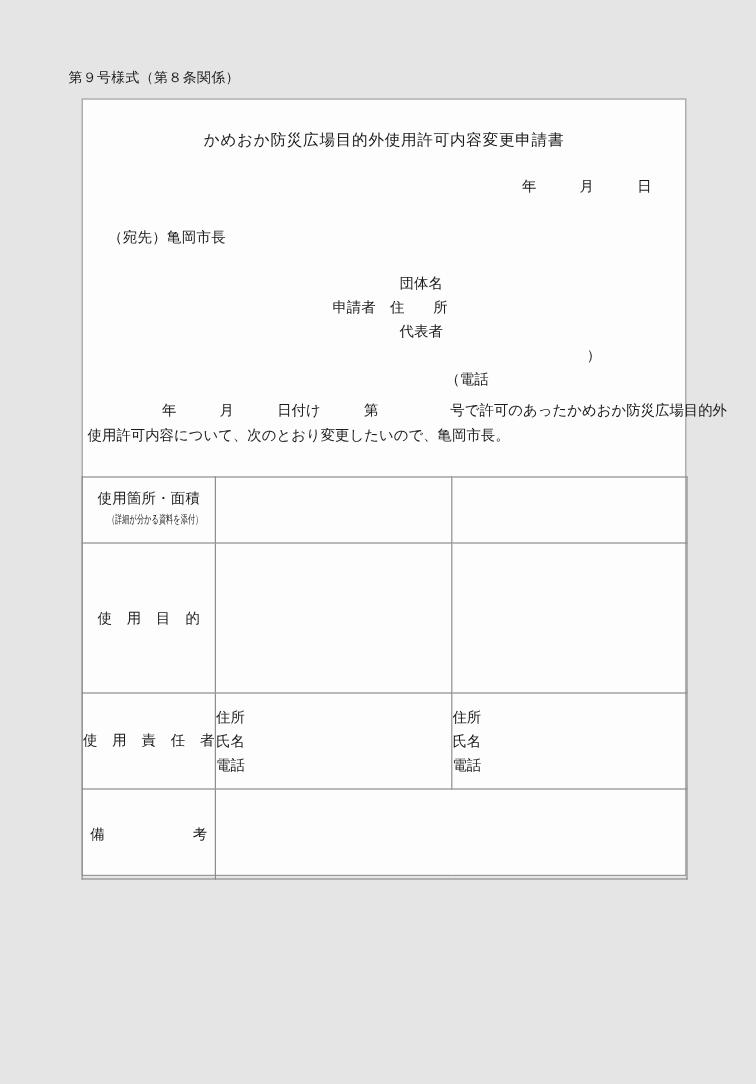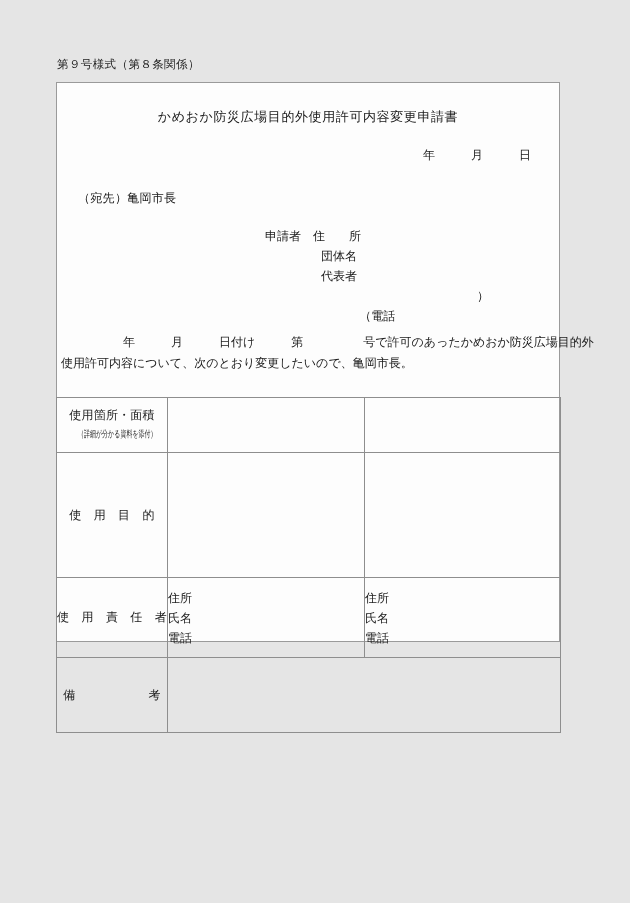--- a/index.html
+++ b/index.html
@@ -28,24 +28,24 @@
     left: 57px;
     top: 57px;
     font-size: 11.5px;
     letter-spacing: 0.4px;
     white-space: nowrap;
   }
 
   
   .frame {
     position: absolute;
-    left: 56px;
+    left: 68px;
     top: 82px;
     width: 504px;
-    height: 560px;
+    height: 648px;
     border: 1.2px solid #9a9a9a;
     box-sizing: border-box;
     background: #fdfdfd;
   }
 
   
   .upper {
     position: relative;
     height: 314px;
     box-sizing: border-box;
@@ -188,22 +188,22 @@
 
     <div class="upper">
 
       <div class="title">かめおか防災広場目的外使用許可内容変更申請書</div>
 
       <div class="date-line">年　　　月　　　日</div>
 
       <div class="addressee">（宛先）亀岡市長</div>
 
       <div class="applicant">
+        <div class="a-row" style="padding-left:56px;">団体名</div>
         <div class="a-row">申請者　住　　所</div>
-        <div class="a-row" style="padding-left:56px;">団体名</div>
         <div class="a-row" style="padding-left:56px;">代表者</div>
         <div class="a-row" style="padding-left:56px;">
           <span>（電話</span>
           <span class="a-tel-close">）</span>
         </div>
       </div>
 
       <div class="body-text">
         <div class="l1">年　　　月　　　日付け　　　第　　　　　号で許可のあったかめおか防災広場目的外</div>
         <div class="l2">使用許可内容について、次のとおり変更したいので、亀岡市長。</div>

